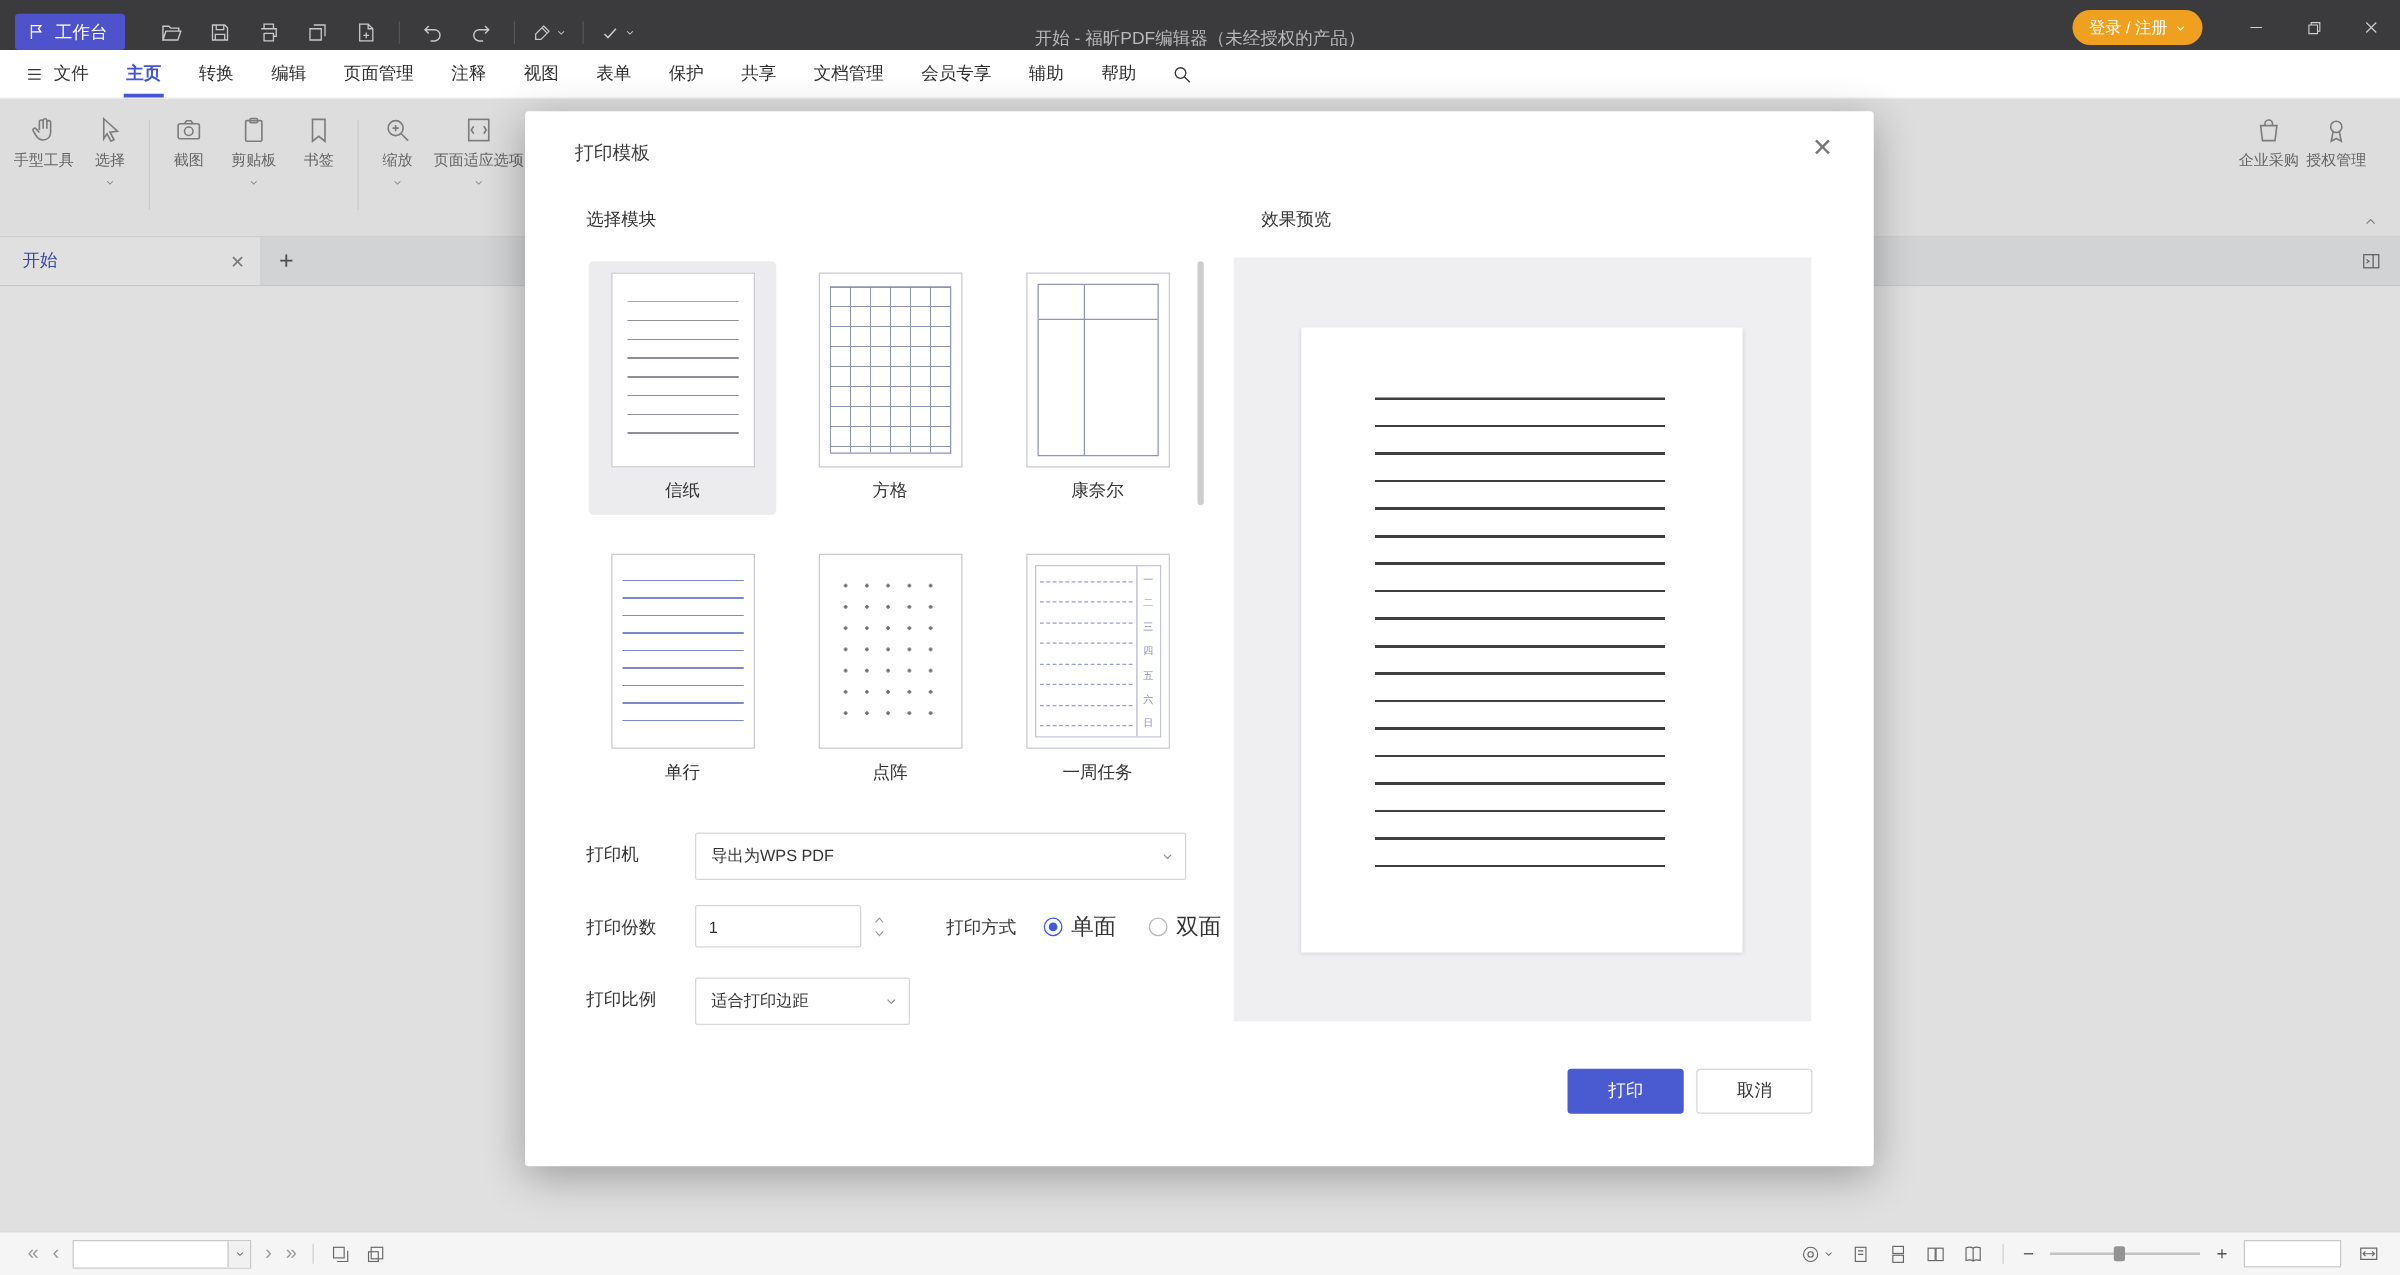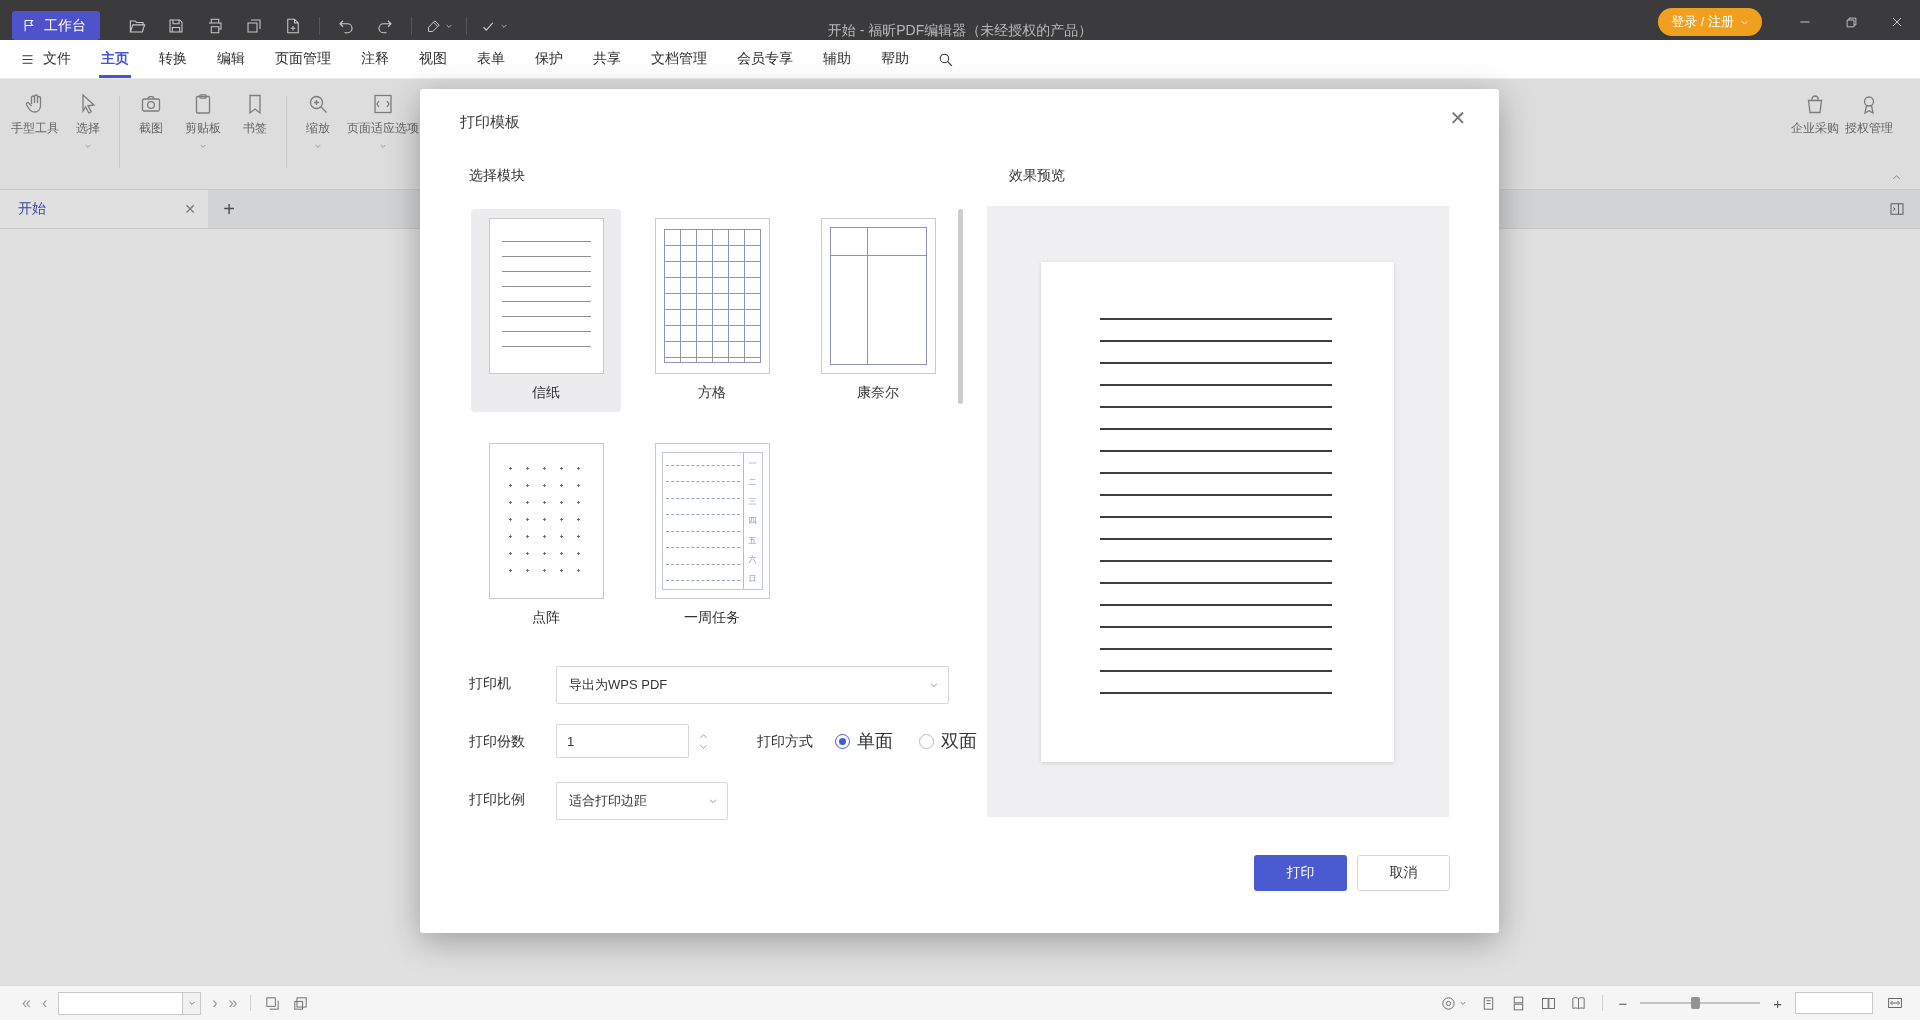--- a/index.html
+++ b/index.html
@@ -559,20 +559,26 @@
         <div class="tpl-label">方格</div>
       </div>
       <div class="tpl-card">
         <div class="thumb">
             <div class="th-cornell"></div>
           </div>
         <div class="tpl-label">康奈尔</div>
       </div>
       <div class="tpl-card">
         <div class="thumb">
+            <div class="th-single"></div>
+          </div>
+        <div class="tpl-label">单行</div>
+      </div>
+      <div class="tpl-card">
+        <div class="thumb">
             <div class="th-dots"></div>
           </div>
         <div class="tpl-label">点阵</div>
       </div>
       <div class="tpl-card">
         <div class="thumb">
           <div class="th-weekly">
             <div class="wk-lines">
                 <div></div>
                 <div></div>

